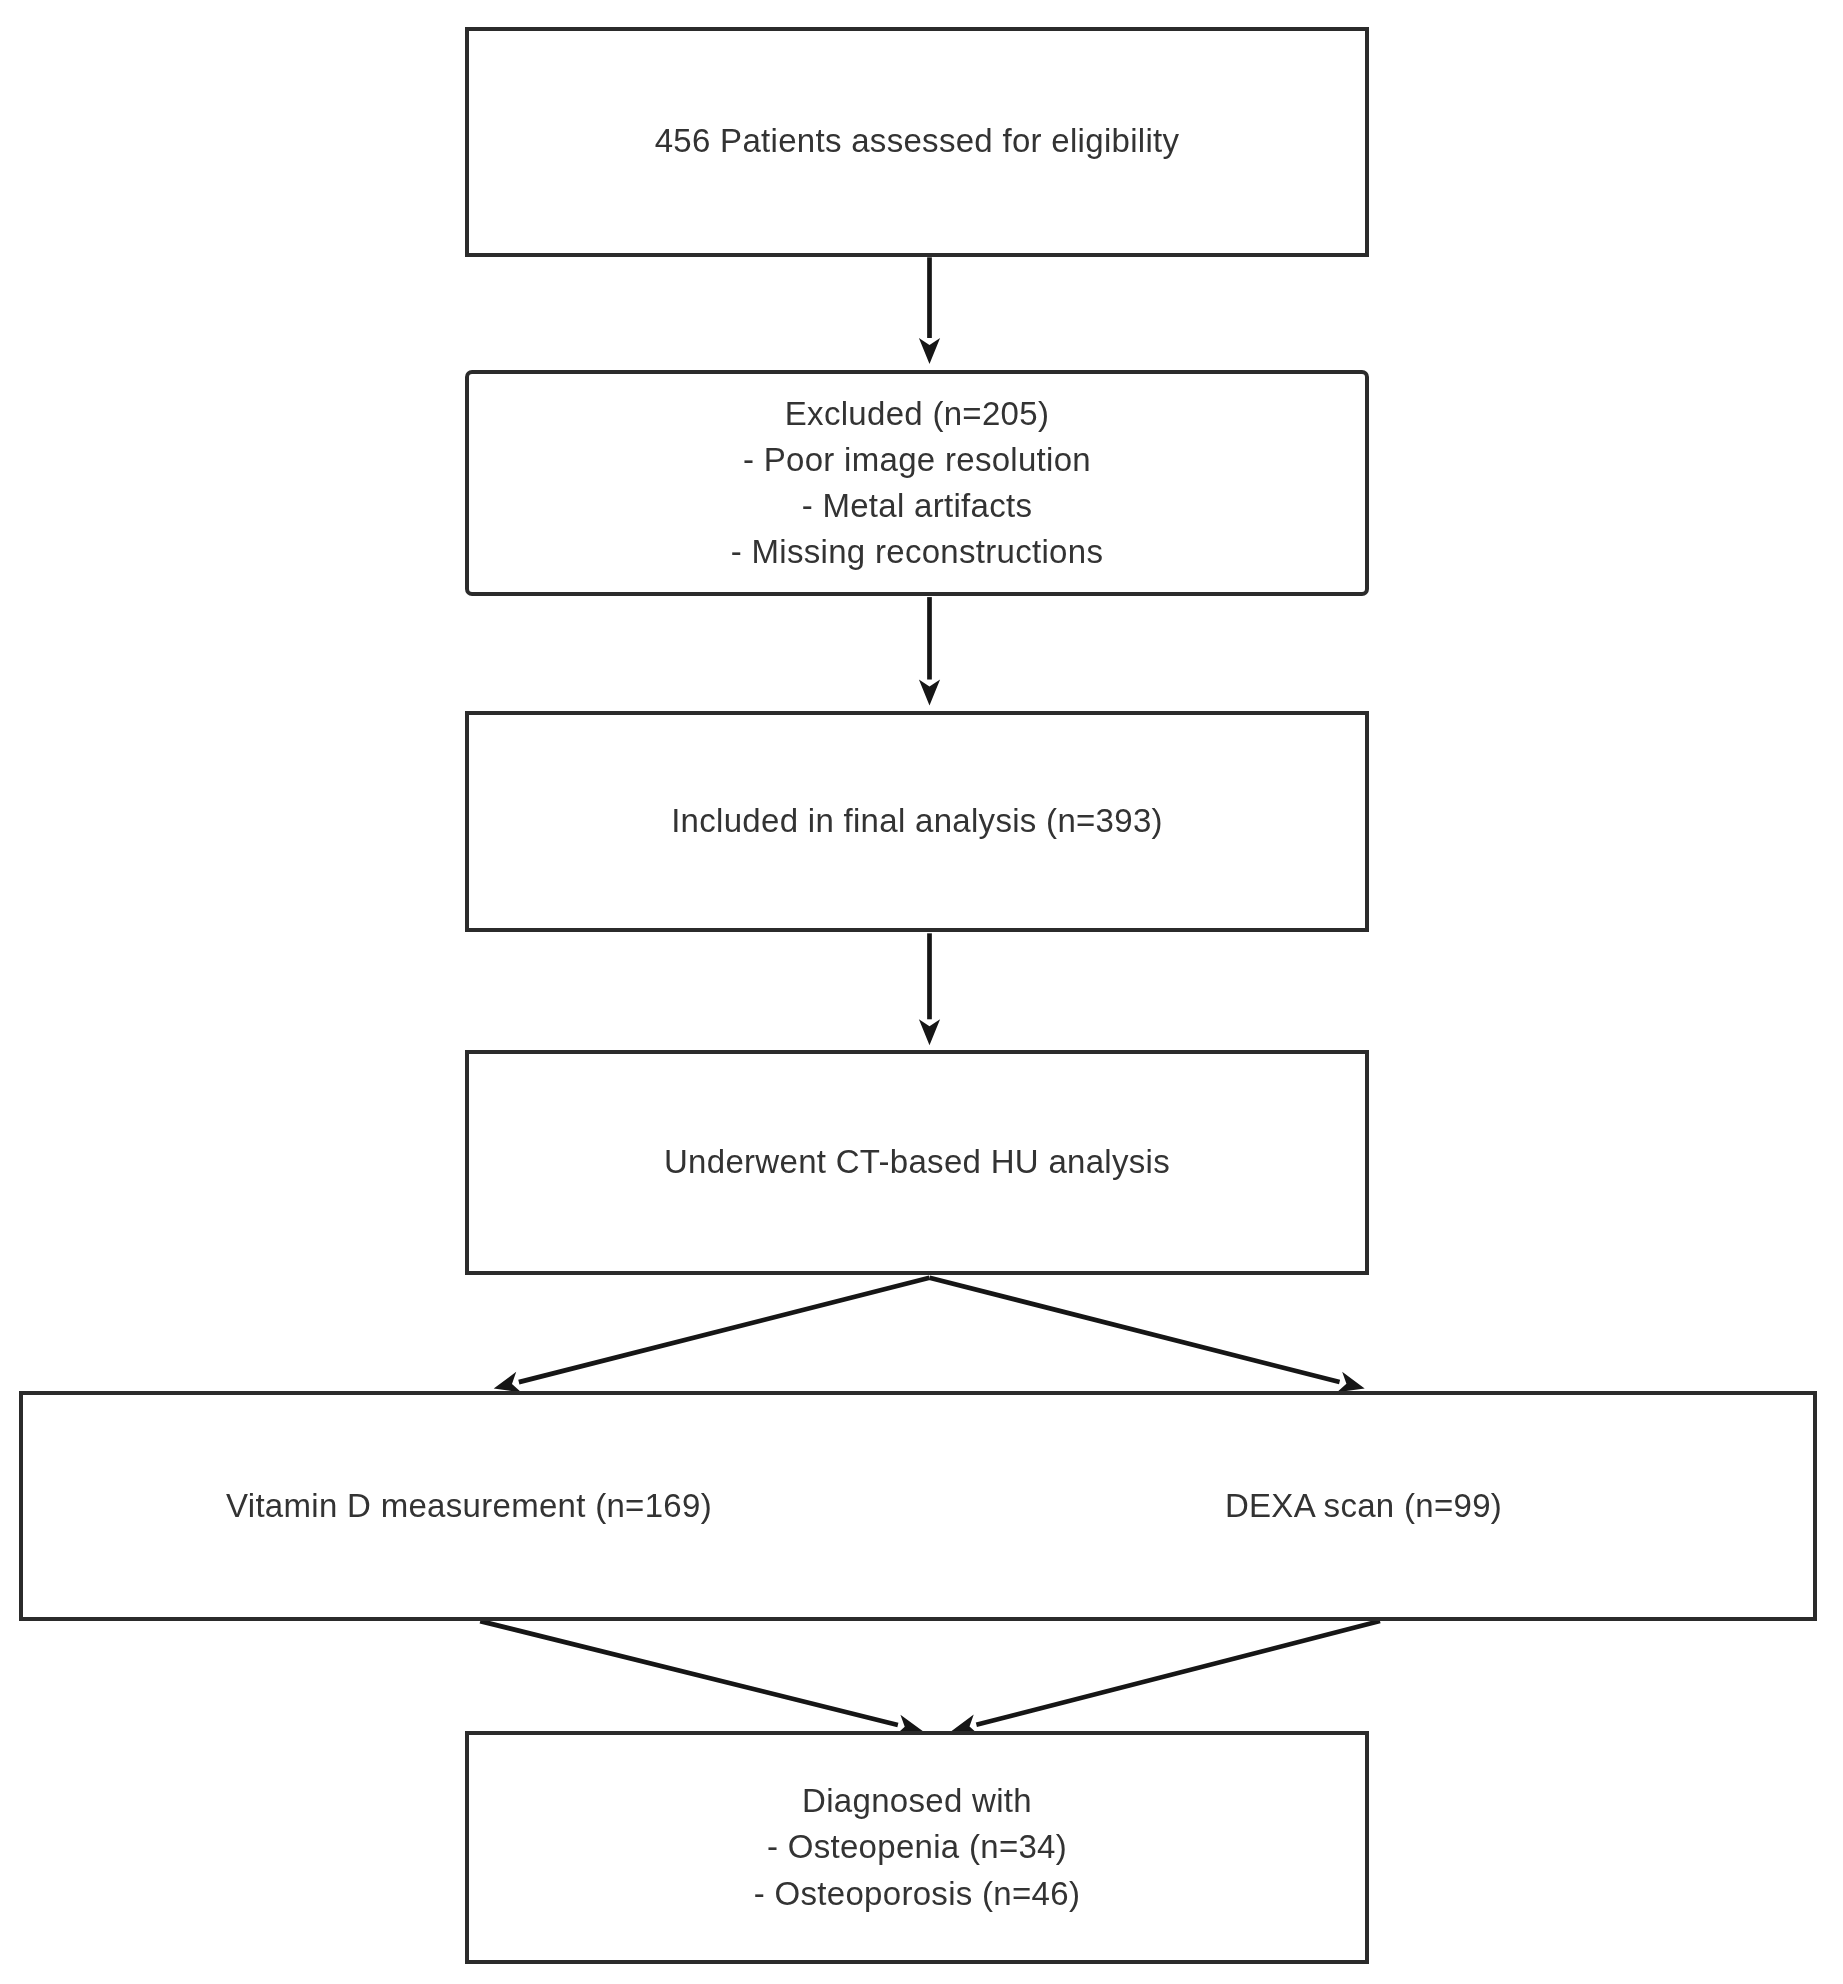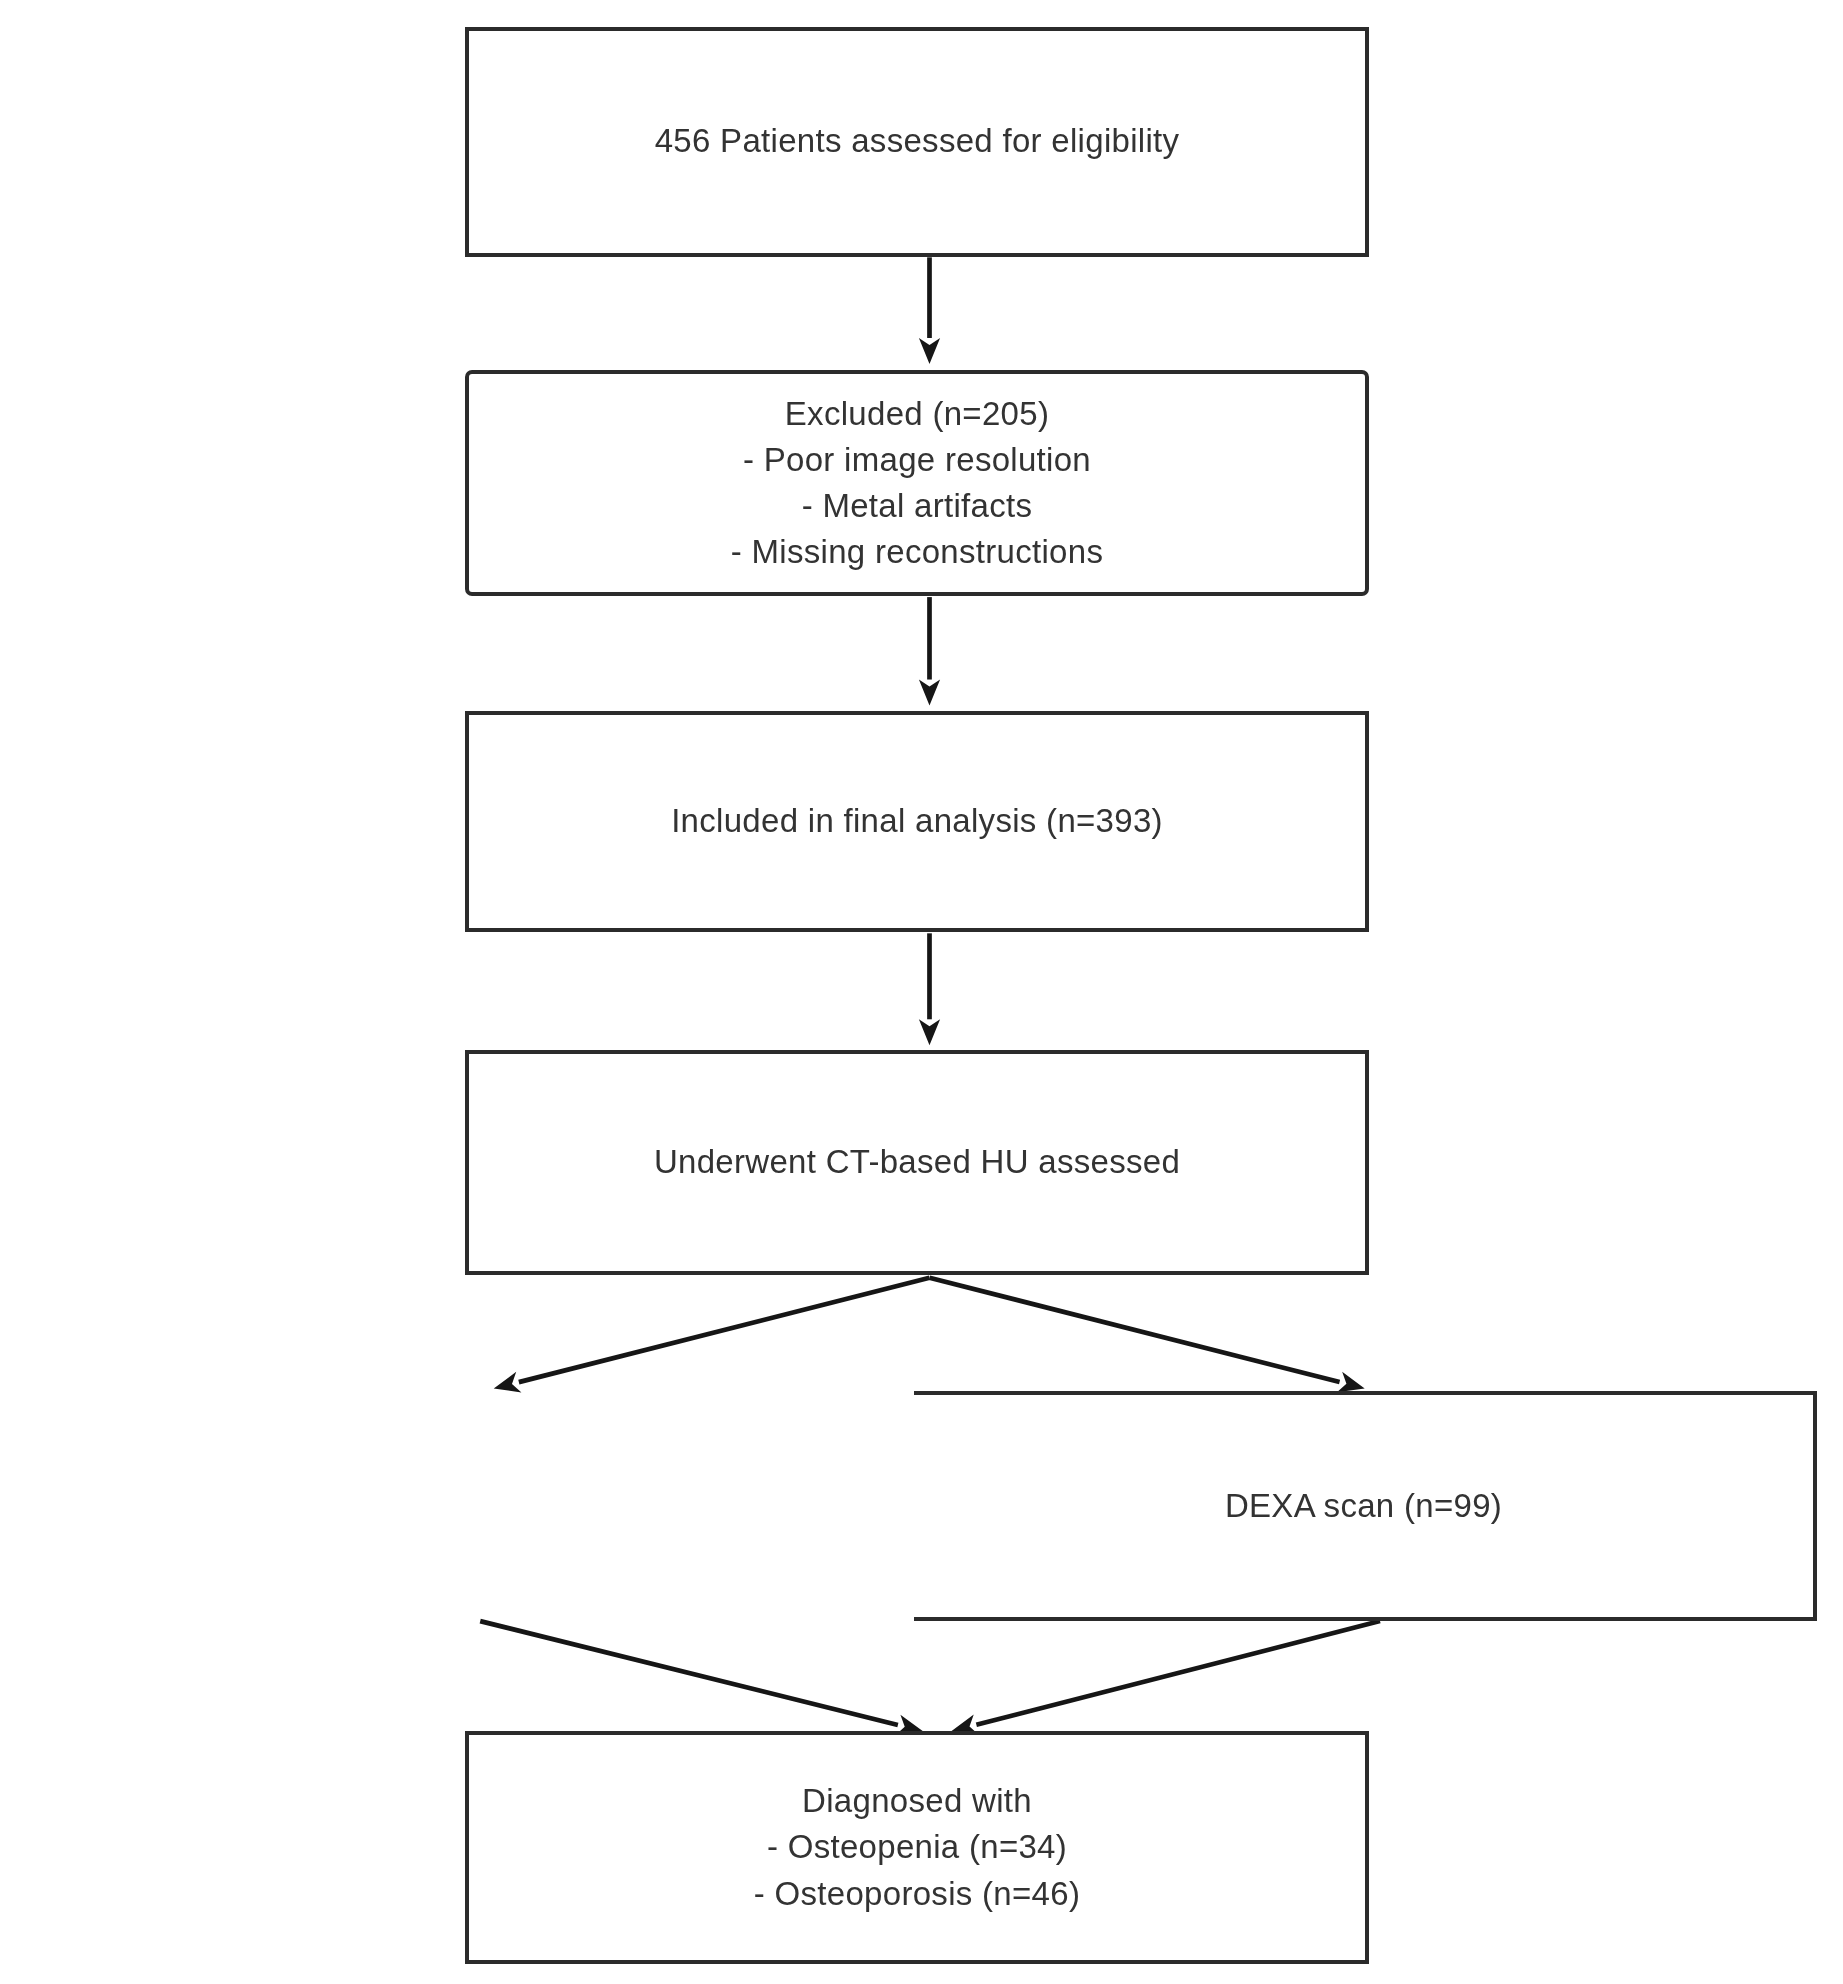--- a/index.html
+++ b/index.html
@@ -86,23 +86,26 @@
 - Poor image resolution
 - Metal artifacts
 - Missing reconstructions</span>
   </div>
 
   <div class="node node-included">
     <span class="node-text">Included in final analysis (n=393)</span>
   </div>
 
   <div class="node node-ct">
-    <span class="node-text">Underwent CT-based HU assessed</span>
+    <span class="node-text">Underwent CT-based HU analysis</span>
   </div>
 
+  <div class="node node-vitd">
+    <span class="node-text">Vitamin D measurement (n=169)</span>
+  </div>
 
   <div class="node node-dexa">
     <span class="node-text">DEXA scan (n=99)</span>
   </div>
 
   <div class="node node-diagnosed">
     <span class="node-text">Diagnosed with
 - Osteopenia (n=34)
 - Osteoporosis (n=46)</span>
   </div>

